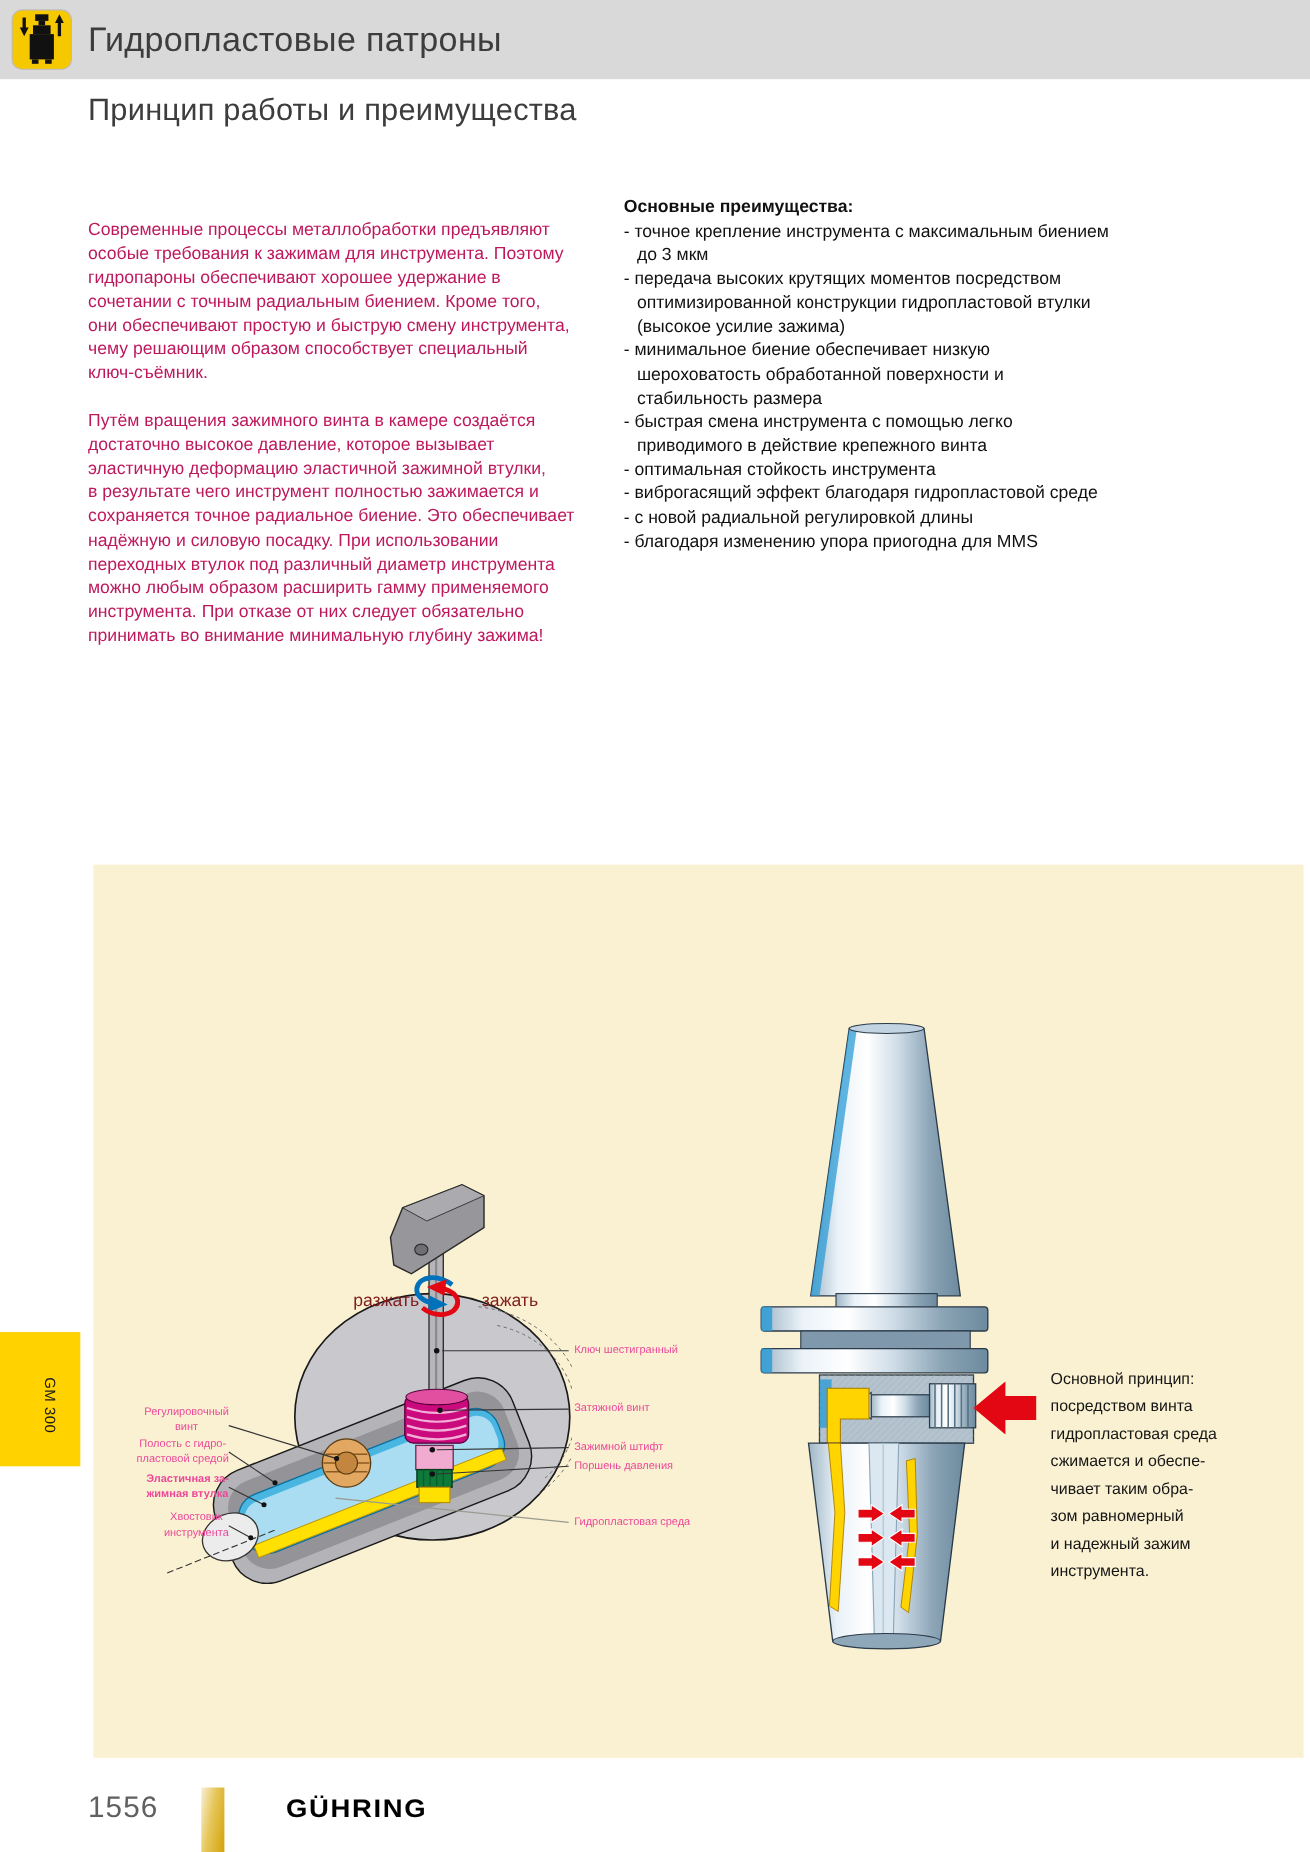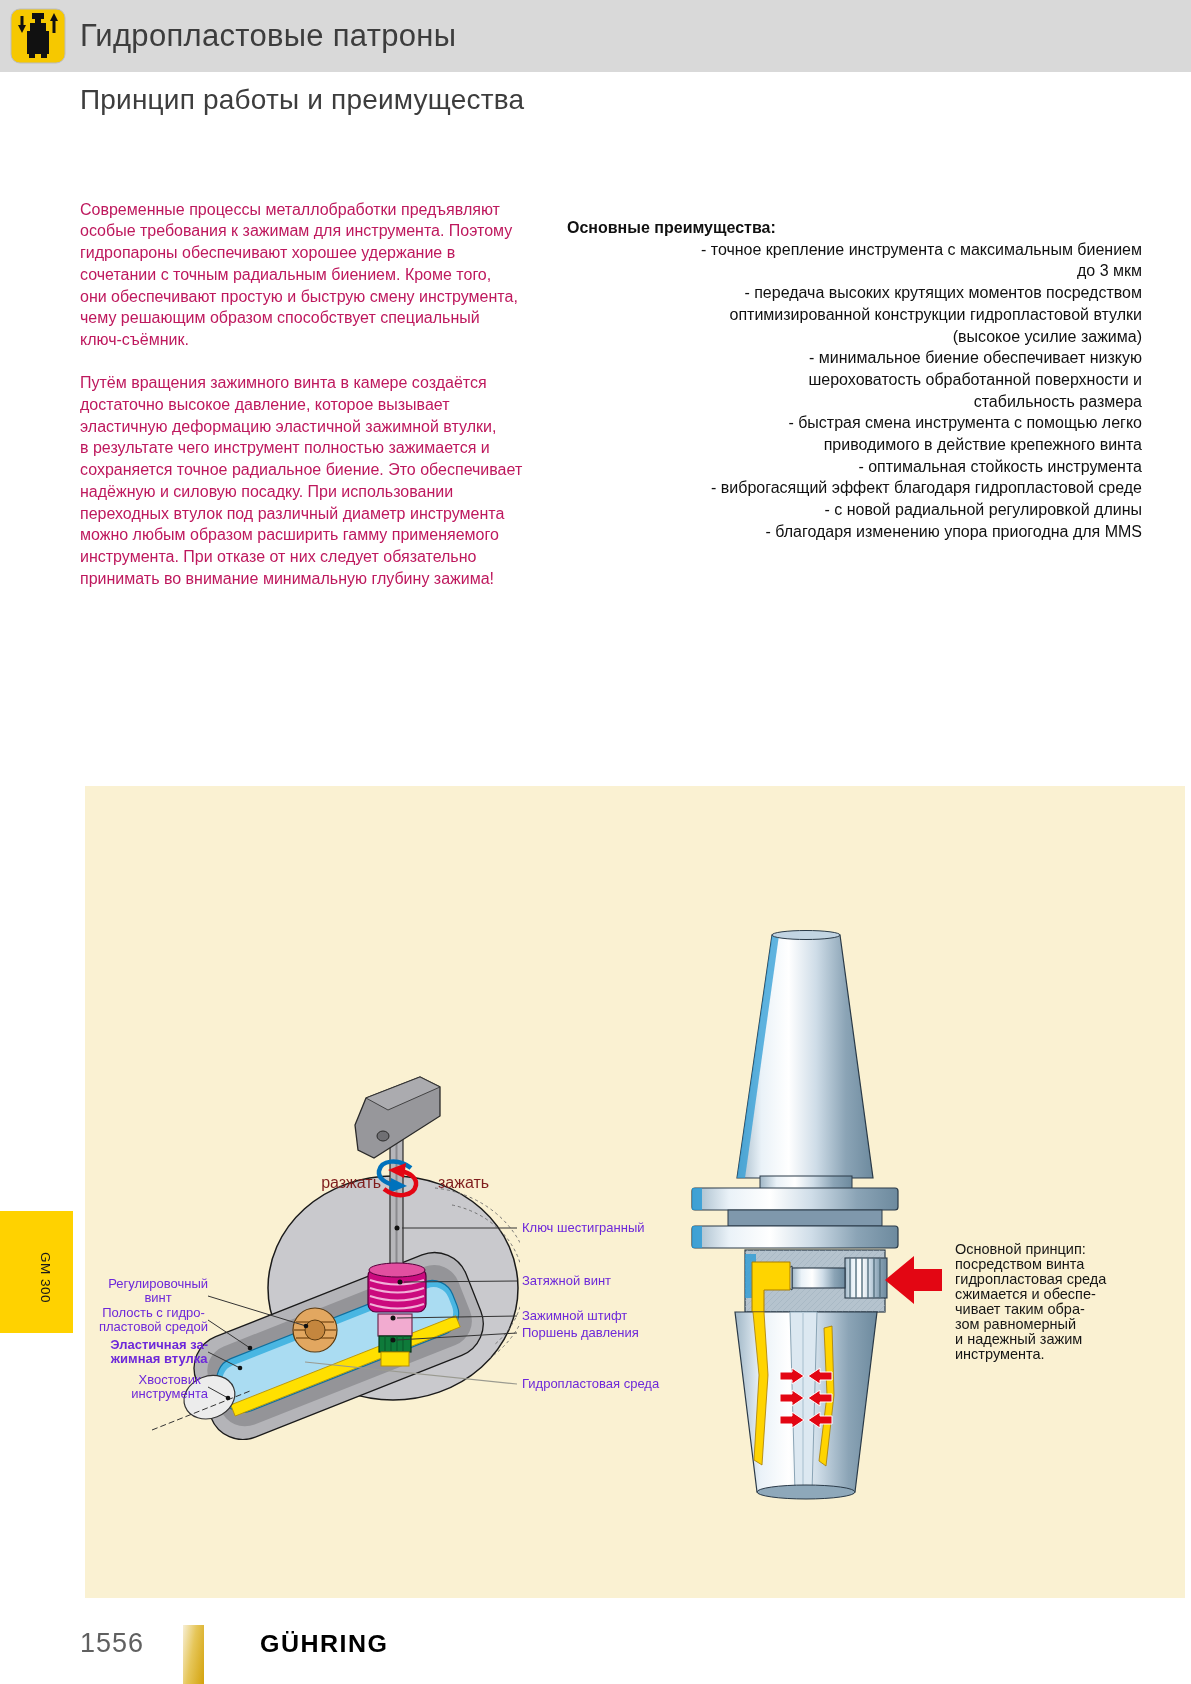--- a/index.html
+++ b/index.html
@@ -15,33 +15,33 @@
     position:absolute; left:80px; top:18px; font-size:31px; color:#3d3d3d; letter-spacing:0.3px;
   }
   .page-subtitle {
     position:absolute; left:80px; top:84px; font-size:28px; color:#3d3d3d; letter-spacing:0.2px;
   }
   
   .intro-col {
     position:absolute; left:80px; top:177px; width:478px;
     font-size:16px; line-height:21.7px; white-space:pre-line; color:#be185d;
   }
-  .adv-col { position:absolute; left:567px; top:178px; width:575px; font-size:16px; line-height:21.7px; color:#101010;margin-top:39px; }
+  .adv-col { position:absolute; left:567px; top:178px; width:575px; font-size:16px; line-height:21.7px; color:#101010; }
   .adv-heading { font-weight:bold; }
-  .adv-item { white-space:pre-line; padding-left:12px; text-indent:-12px;text-align:right; }
+  .adv-item { white-space:pre-line; padding-left:12px; text-indent:-12px; }
   
   .figure-panel { position:absolute; left:85px; top:786px; width:1100px; height:812px; background:#faf1d2; }
   .fig-left-svg { position:absolute; left:100px; top:1030px; width:420px; height:410px; }
   .fig-right-svg { position:absolute; left:640px; top:860px; width:310px; height:650px; }
-  .diagram-label { position:absolute; font-size:13px; line-height:13.5px; color:#6d28d9; white-space:pre-line; }
+  .diagram-label { position:absolute; font-size:10px; line-height:13.5px; color:#ec4899; white-space:pre-line; }
   .lab-right { text-align:center; }
   .rot-label { position:absolute; font-size:16px; color:#7f1d1d; }
   .principle-caption {
     position:absolute; left:955px; top:1242px; width:210px;
-    font-size:14.5px; line-height:15px; white-space:pre-line; color:#151515;
+    font-size:14.5px; line-height:25px; white-space:pre-line; color:#151515;
   }
   
   .side-tab { position:absolute; left:0; top:1211px; width:73px; height:122px; background:#ffd200; }
   .side-tab-label {
     position:absolute; left:38px; top:1252px; font-size:13.5px; color:#1a1a1a;
     writing-mode:vertical-rl; letter-spacing:0.5px;
   }
   
   .footer-page-number { position:absolute; left:80px; top:1628px; font-size:27px; color:#606060; letter-spacing:1px; }
   .footer-gold-bar {

